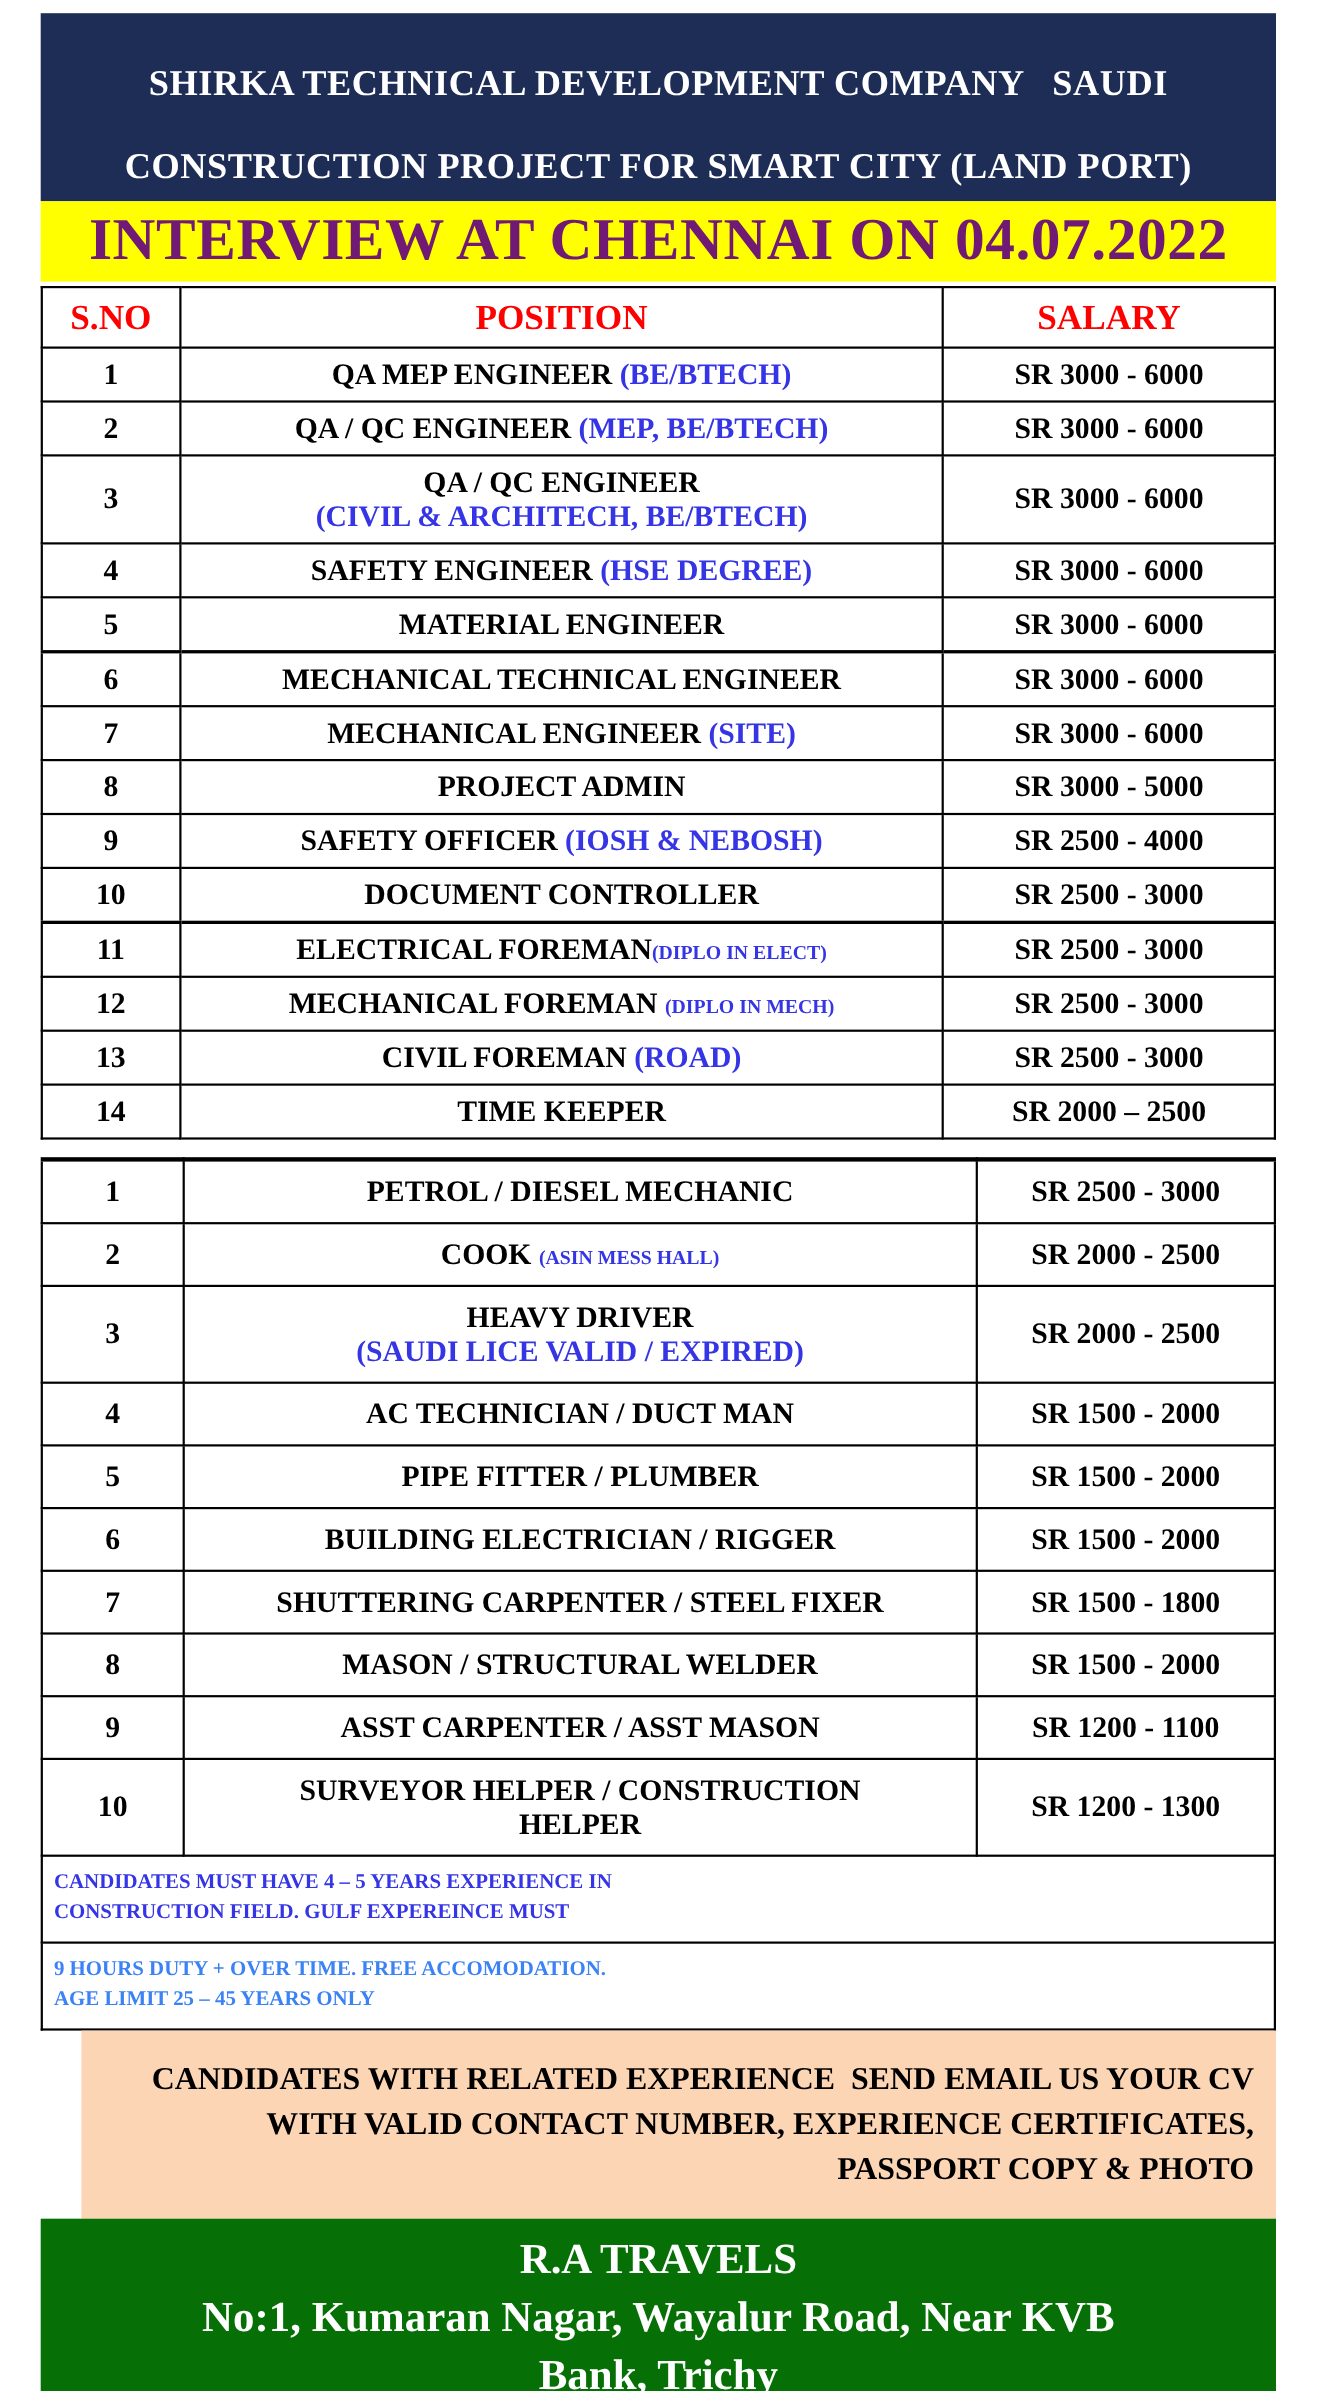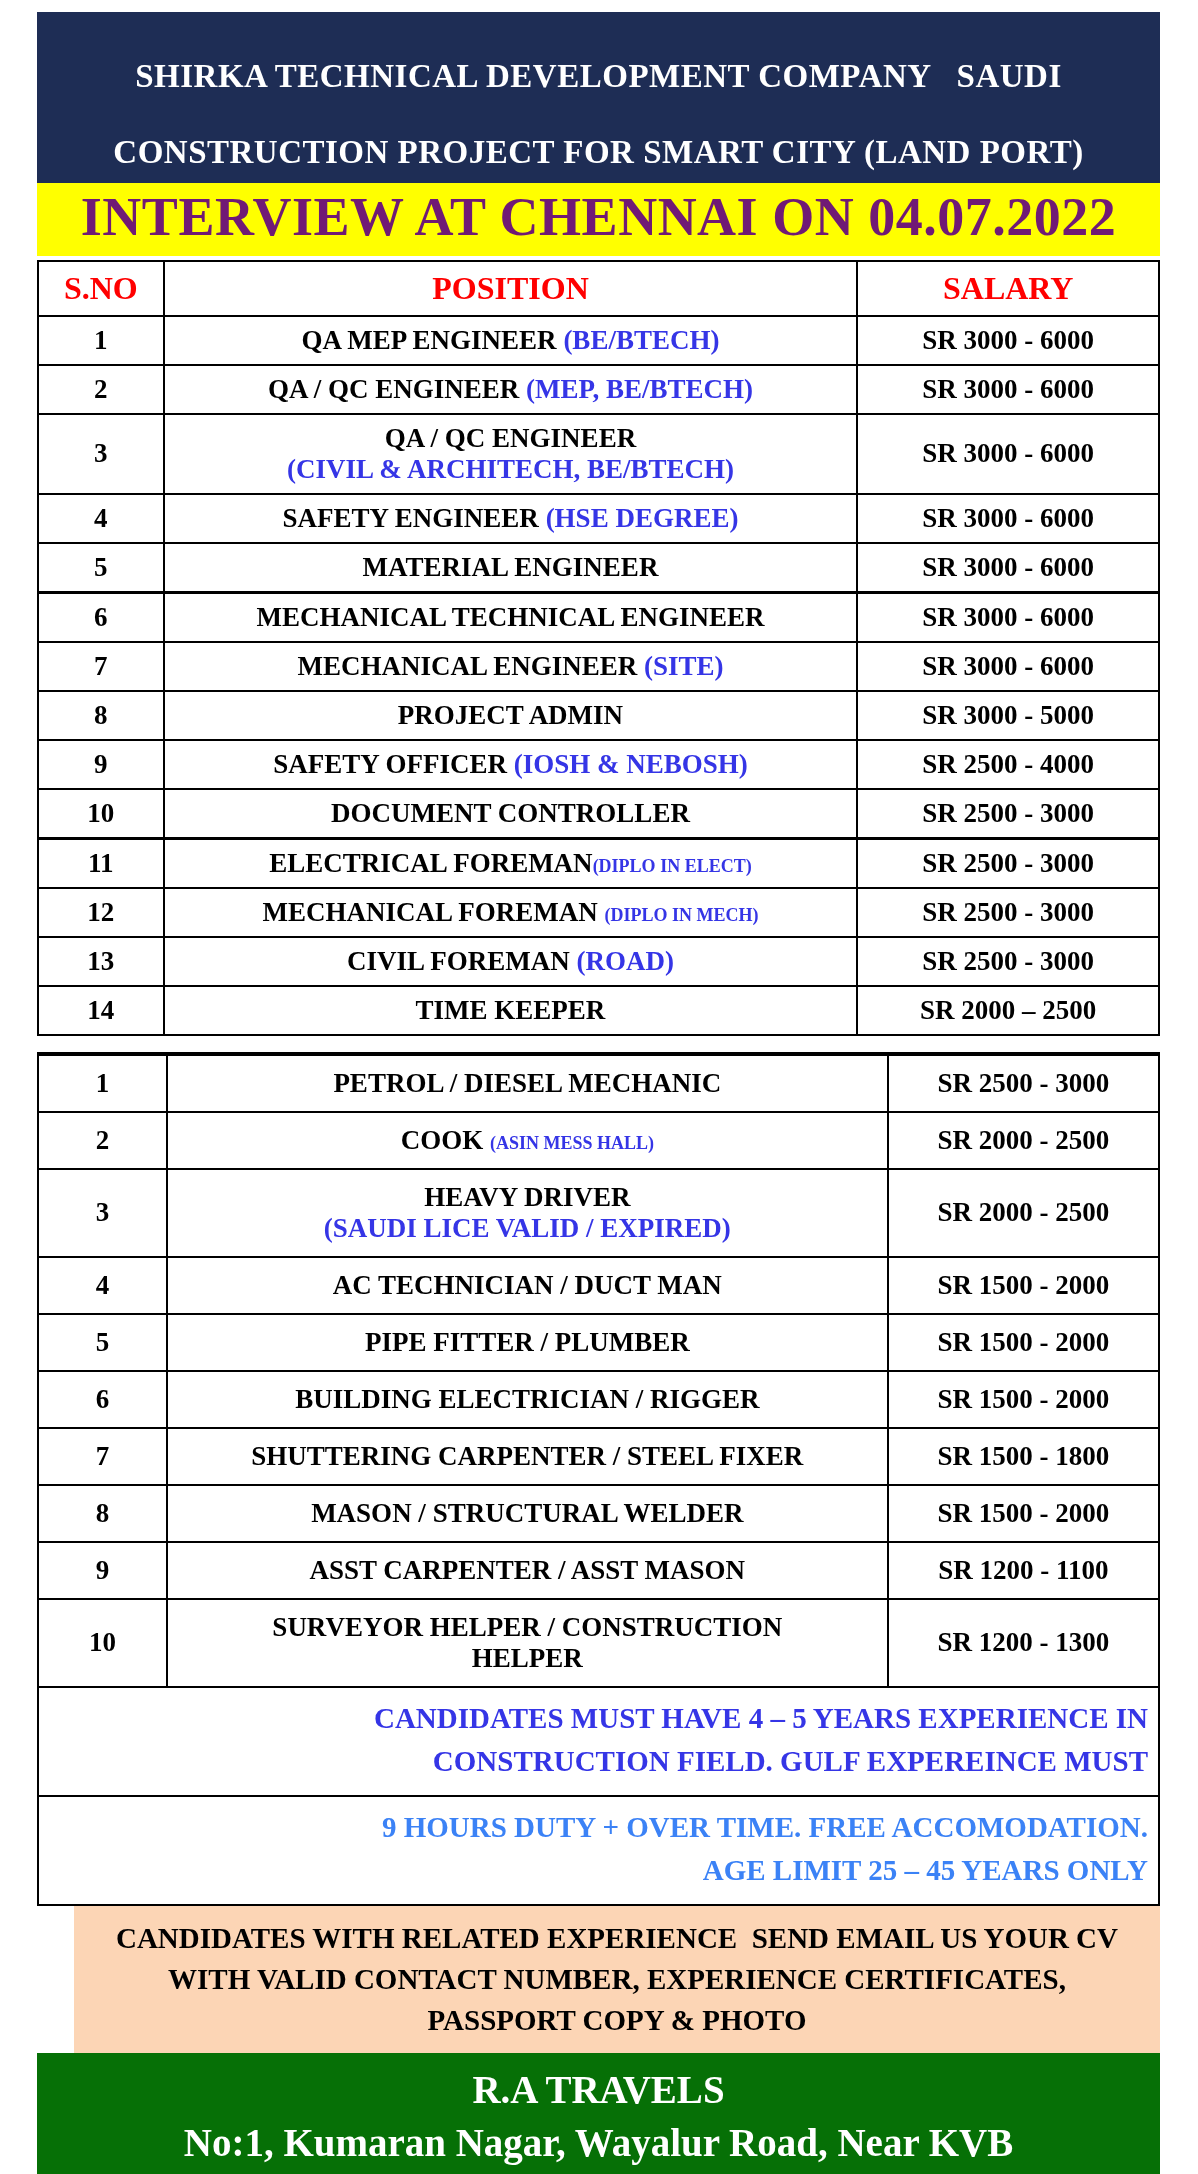--- a/index.html
+++ b/index.html
@@ -57,35 +57,35 @@
     vertical-align: middle;
   }
   table.t2 td { padding: 12px 4px; }
   .t1 tr:nth-child(6) td, .t1 tr:nth-child(11) td { border-top-width: 3px; }
   .seg-blue { color: #3535E6; }
   .seg-small { font-size: 18px; }
   
   .note {
     border: 2px solid #000;
     border-top: 0;
-    text-align: right;
-    font-size: 29px;
+    text-align: left;
+    font-size: 19px;
     line-height: 1.5;
     padding: 9px 10px 11px 10px;
   }
   .note-blue { color: #3535E6; }
   .note-red { color: #3b82f6; }
   
   .apply-block {
     background: #FCD5B5;
     color: #000000;
-    text-align: center;
+    text-align: right;
     font-size: 29px;
     line-height: 1.42;
-    padding: 12px 20px;
+    padding: 24px 20px;
     margin-left: 37px;
   }
   .apply-block div { white-space: pre-wrap; }
   
   .footer-block {
     background: #067006;
     color: #ffffff;
     text-align: center;
     font-size: 39px;
     line-height: 1.36;

